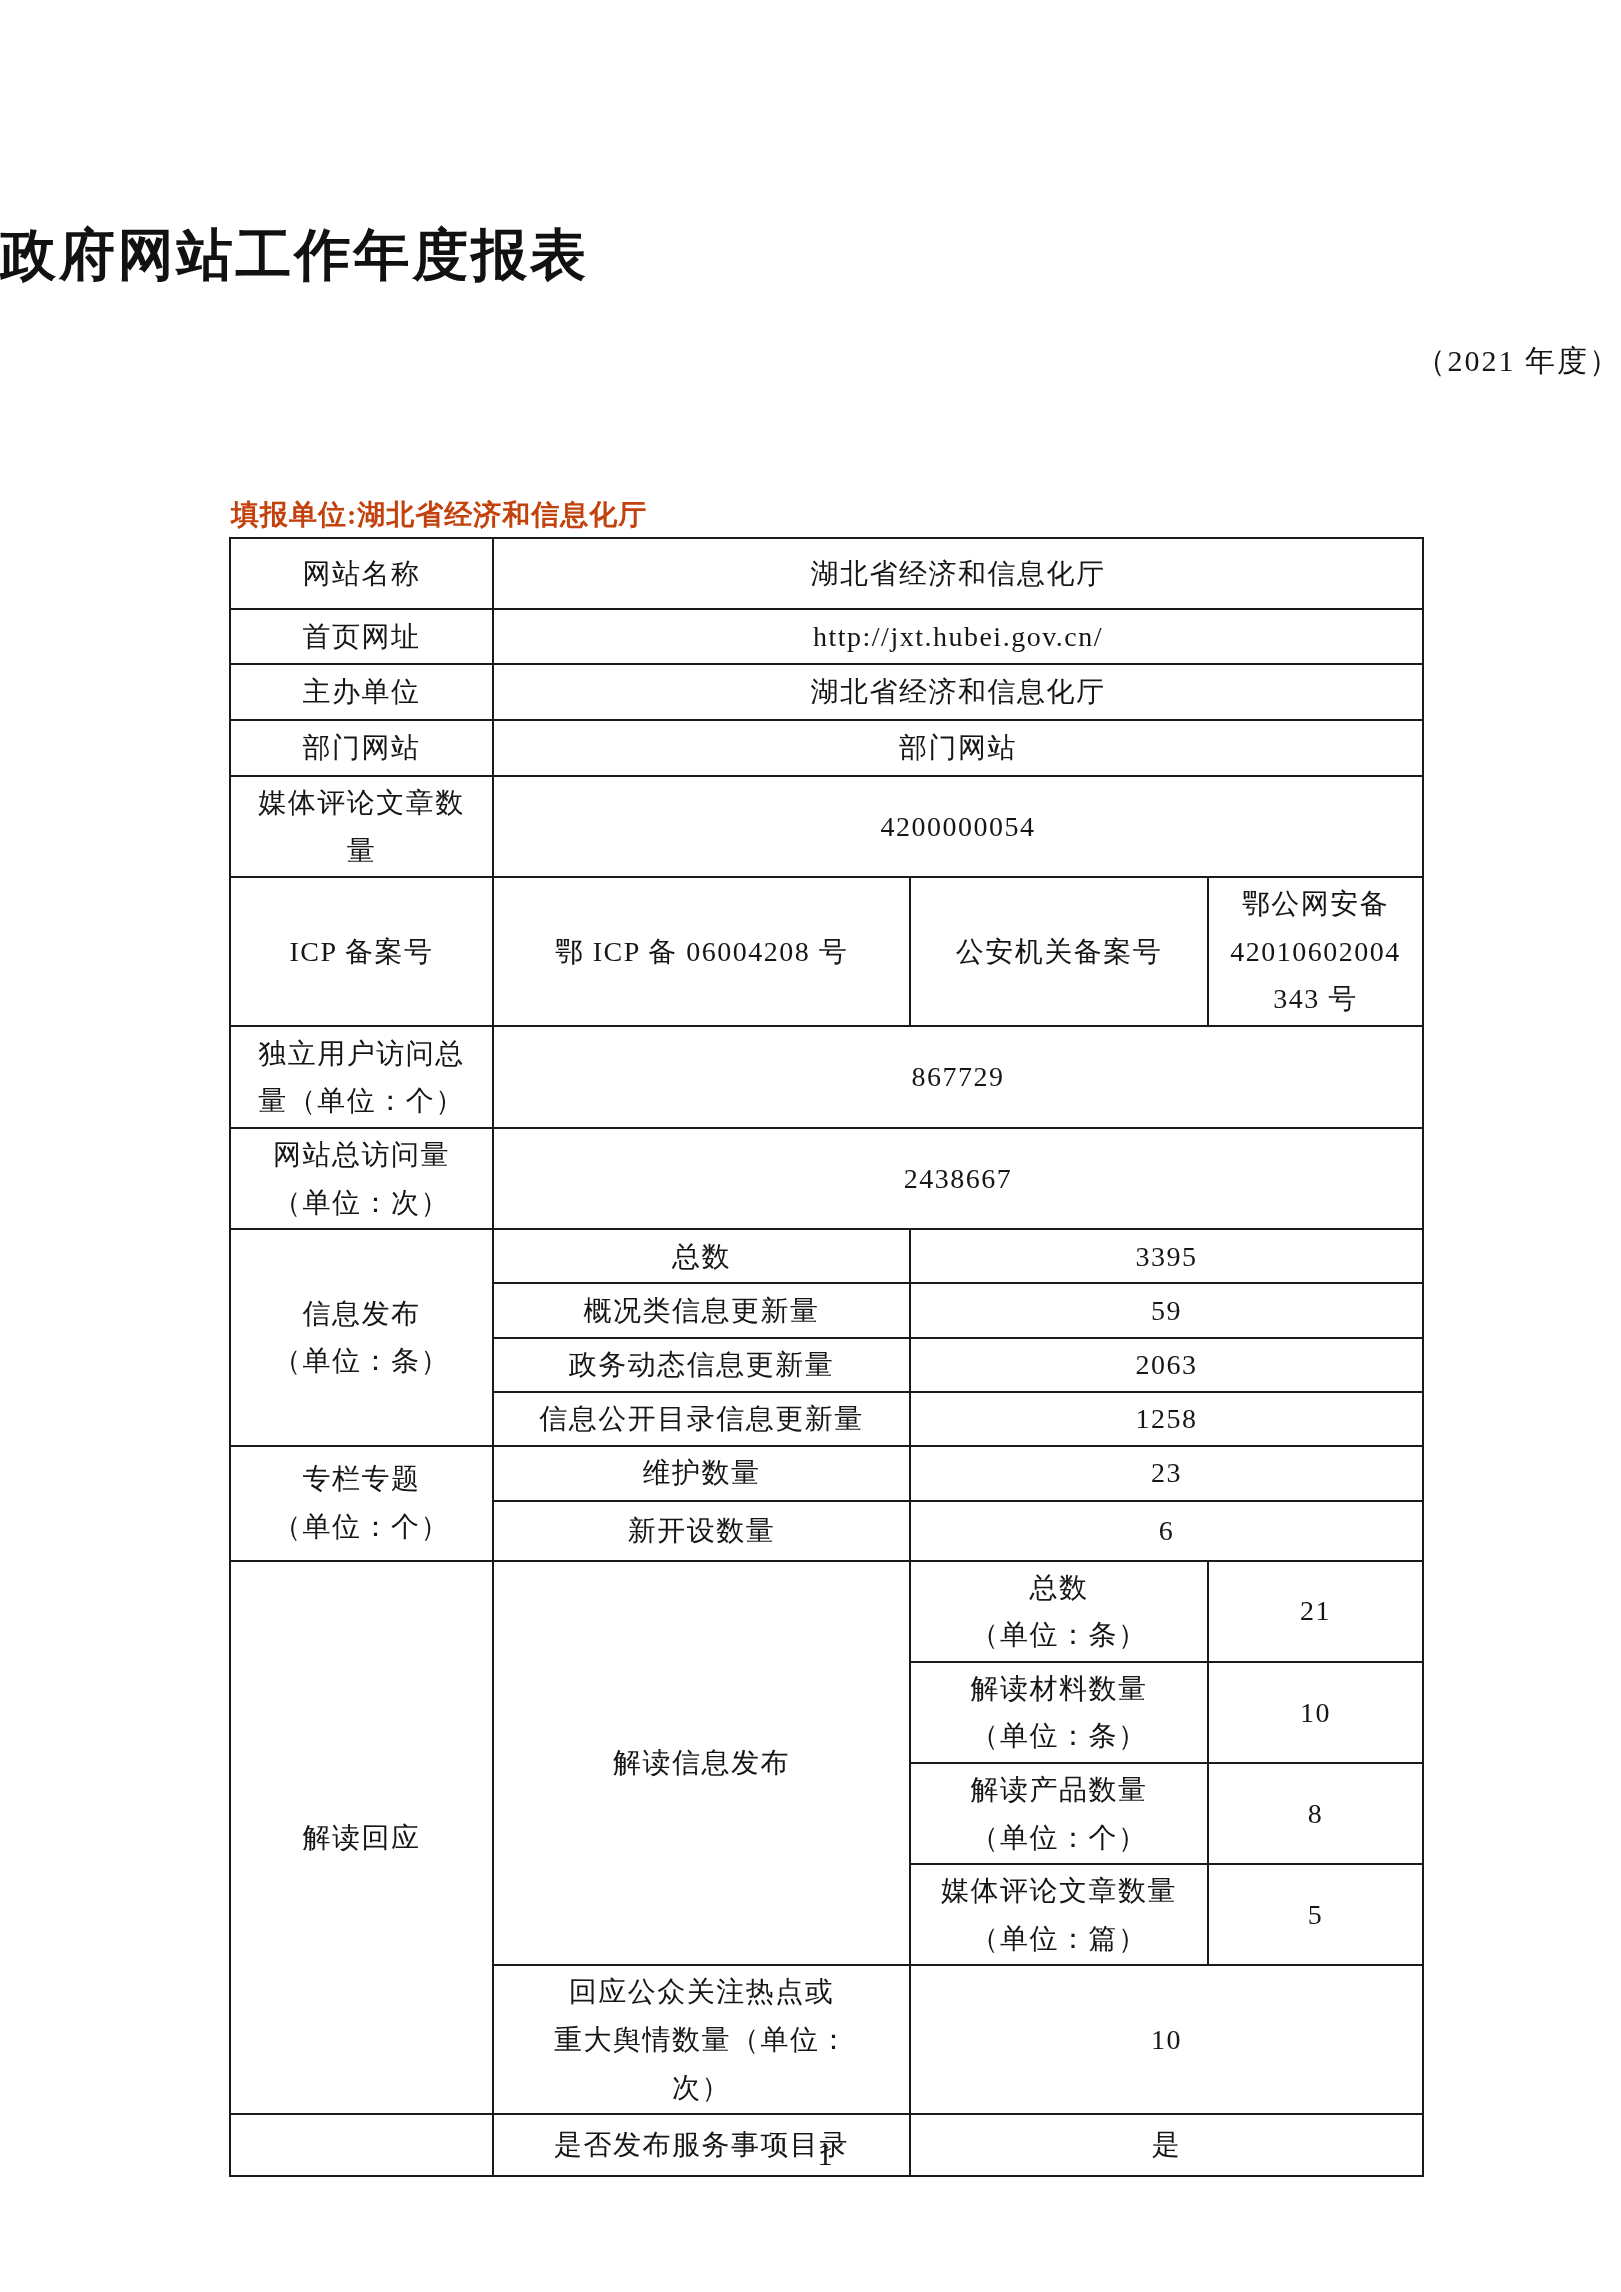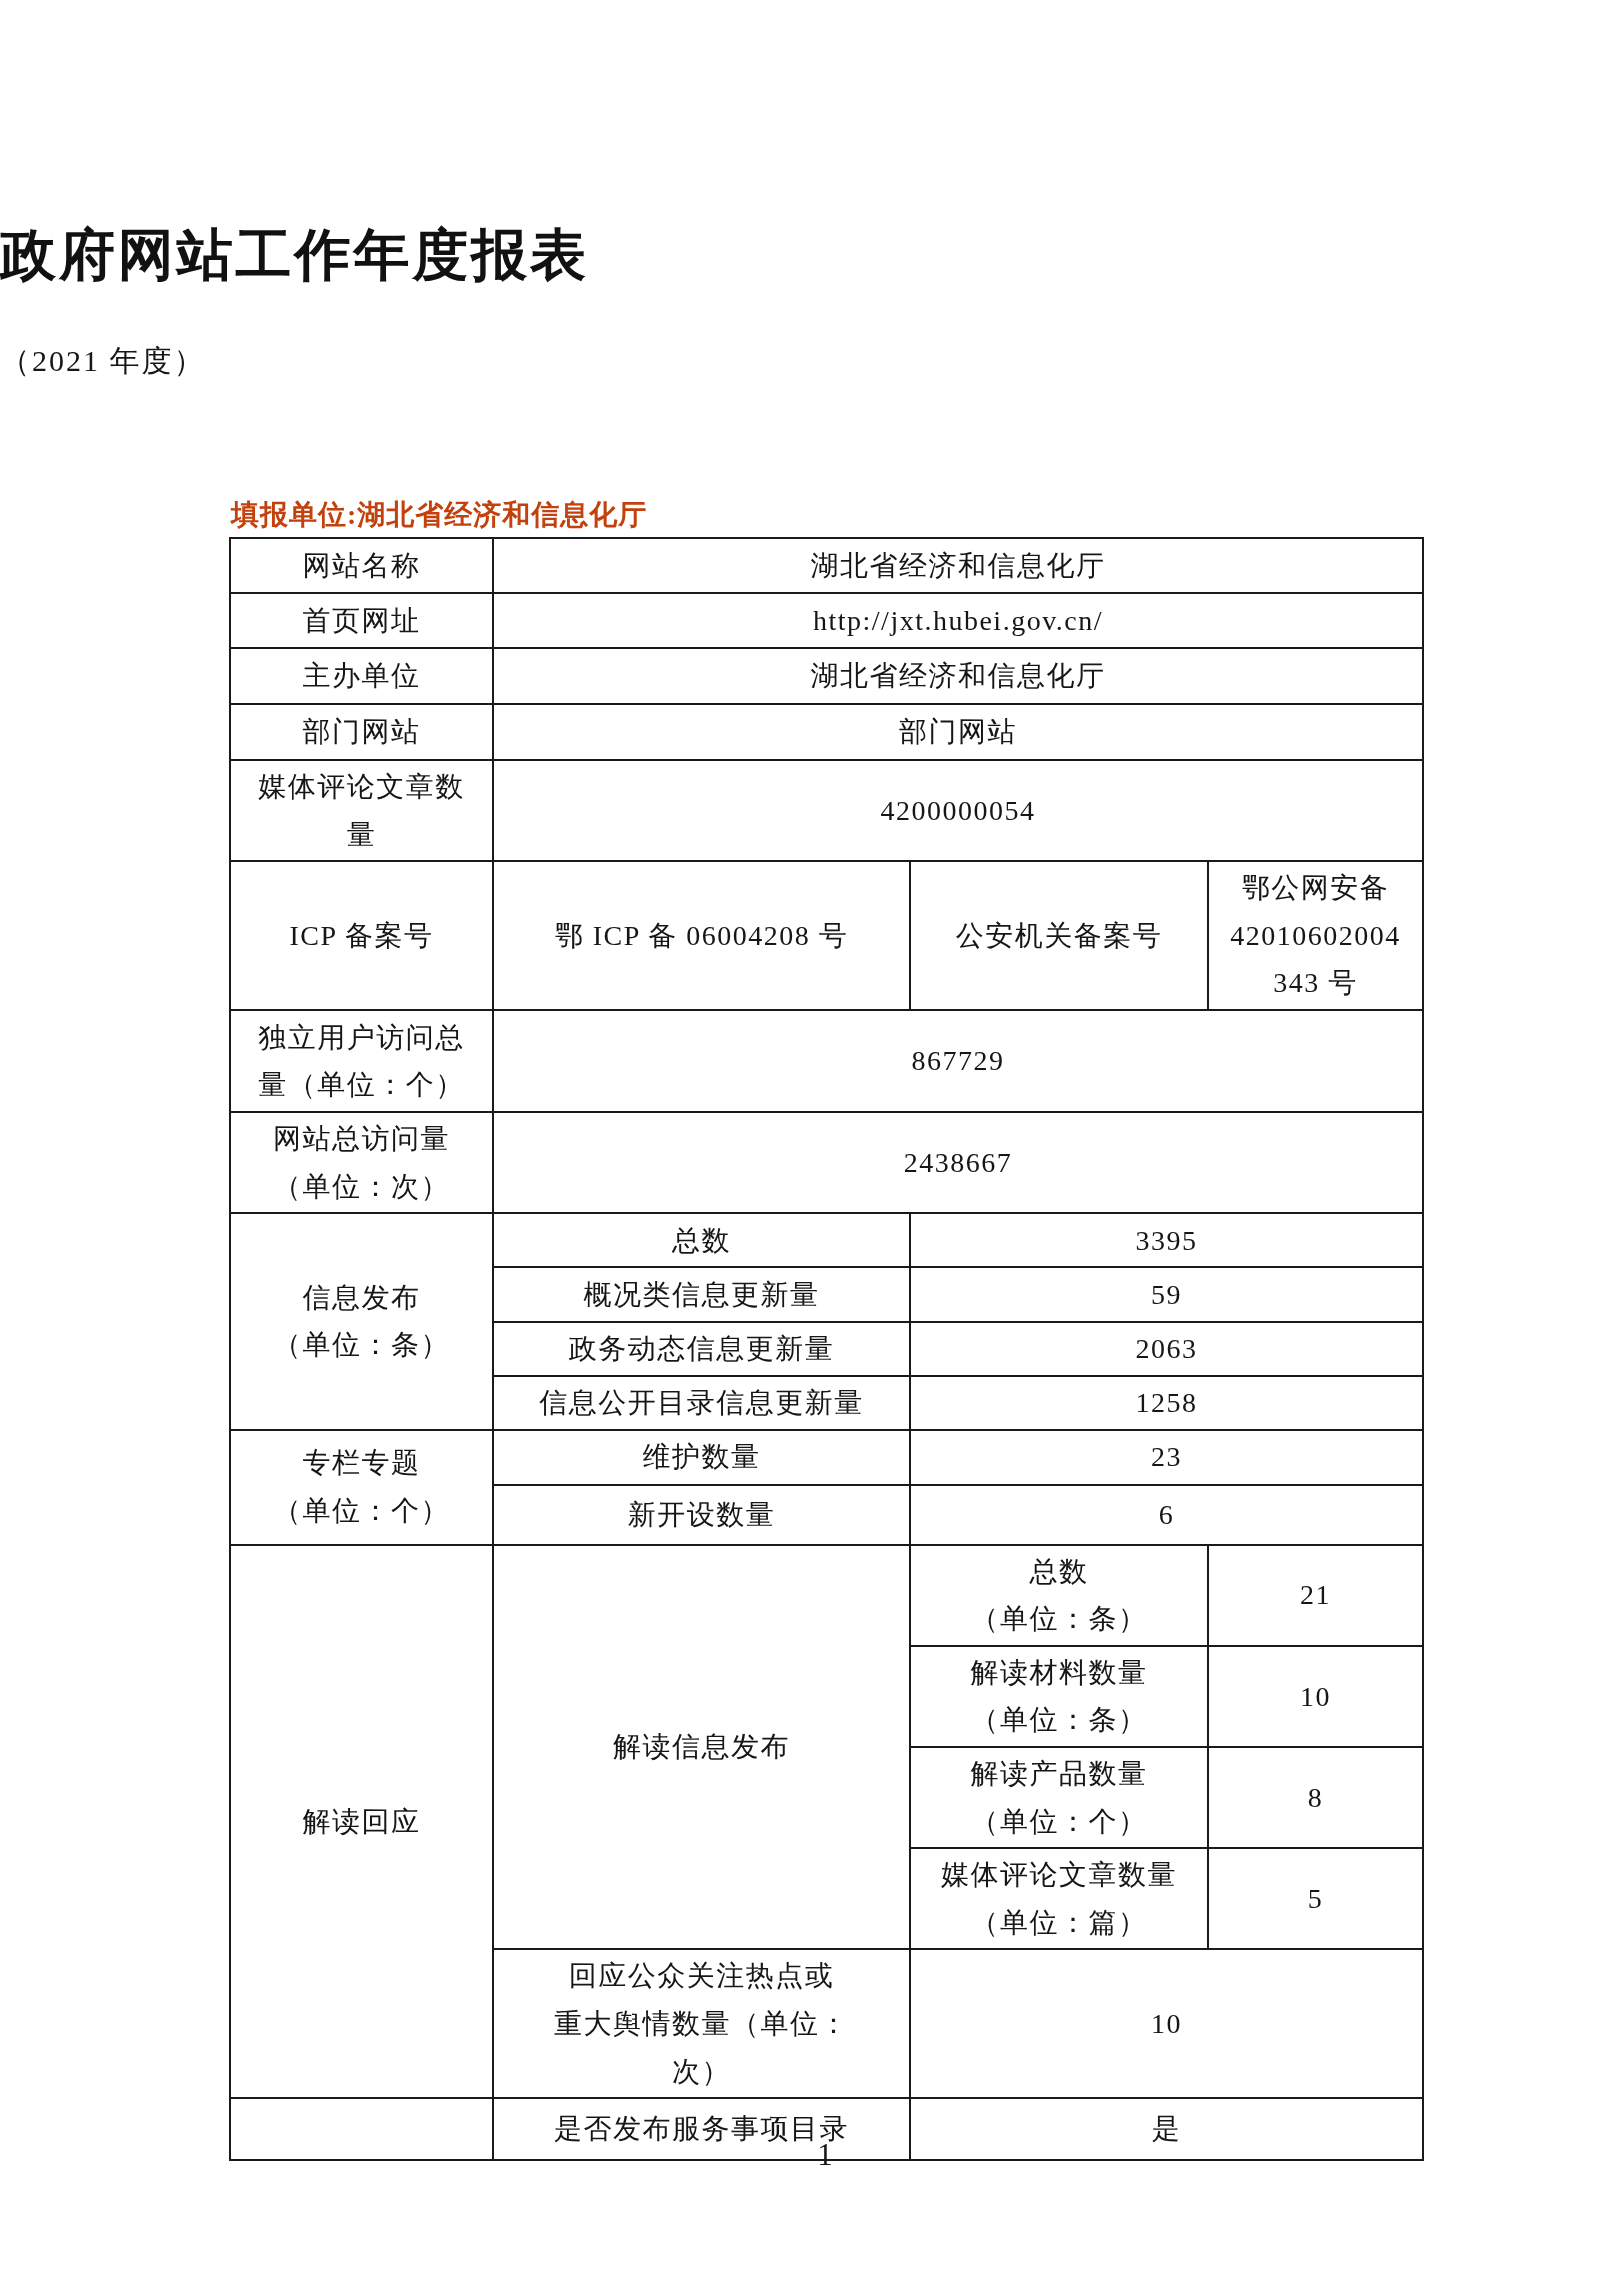--- a/index.html
+++ b/index.html
@@ -22,21 +22,21 @@
     font-size: 56px;
     font-weight: bold;
     letter-spacing: 2.9px;
     color: #111;
   }
   .doc-subtitle {
     position: absolute;
     top: 341px;
     left: 0;
     width: 100%;
-    text-align: left;
+    text-align: right;
     font-size: 30px;
     letter-spacing: 2px;
     color: #161616;
   }
   .report-unit {
     position: absolute;
     top: 496px;
     left: 231px;
     font-size: 28px;
     font-weight: bold;
@@ -84,21 +84,21 @@
 
   <table class="report">
     <colgroup>
       <col style="width:263px">
       <col style="width:417px">
       <col style="width:298px">
       <col style="width:215px">
     </colgroup>
 
     <tbody>
-        <tr style="height:55px">
+        <tr style="height:71px">
       <td>网站名称</td>
       <td colspan="3">湖北省经济和信息化厅</td>
     </tr>
 
     <tr style="height:55px">
       <td>首页网址</td>
       <td colspan="3">http://jxt.hubei.gov.cn/</td>
     </tr>
 
     <tr style="height:56px">

